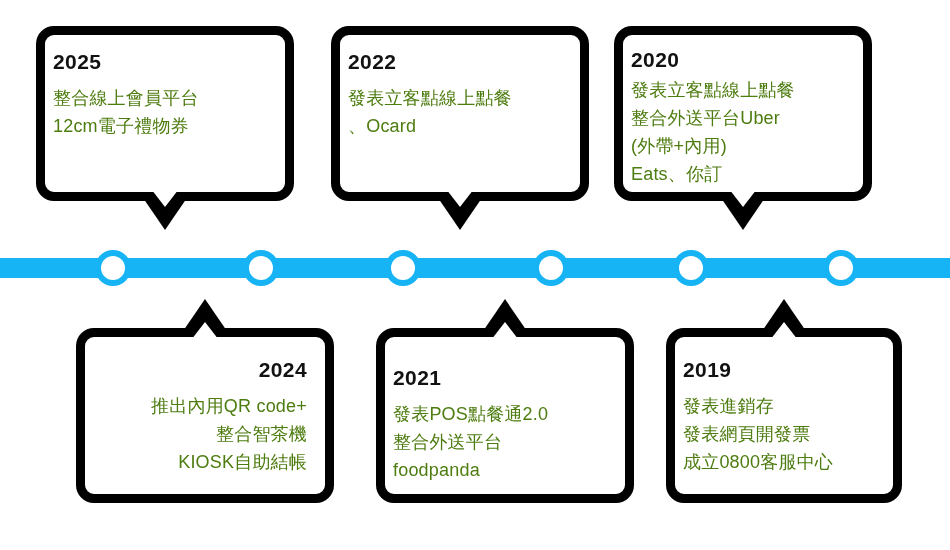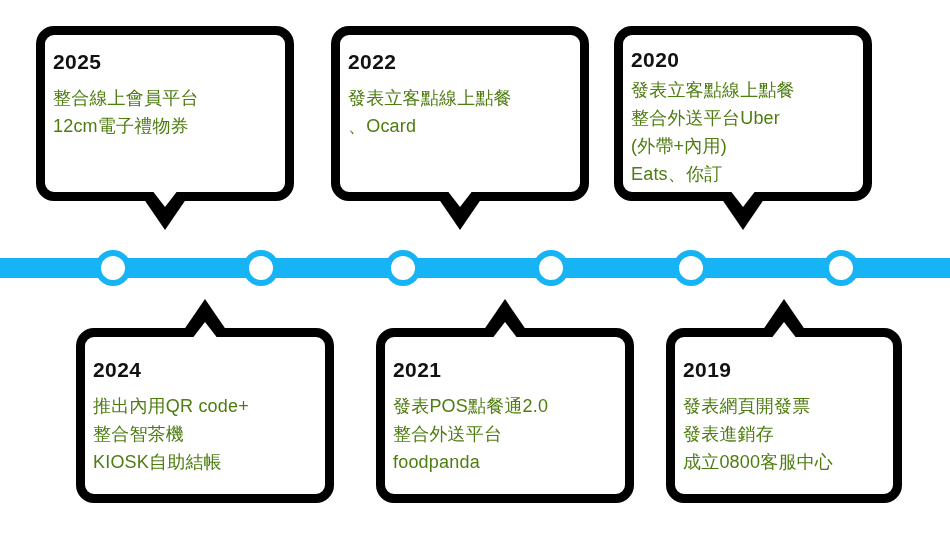--- a/index.html
+++ b/index.html
@@ -149,52 +149,52 @@
         <div>發表立客點線上點餐</div>
         <div>整合外送平台Uber</div>
         <div>(外帶+內用)</div>
         <div>Eats、你訂</div>
       </div>
     </div>
     <span class="tail-out"></span>
     <span class="tail-in"></span>
   </div>
 
-  <div class="bubble tail-up" style="left:76px; top:328px; width:258px; height:175px;">
+  <div class="bubble tail-up" style="left:76px; top:328px; width:258px; height:175px;text-align:right;">
     <div class="bubble-inner" style="padding-top:20px;">
       <div class="year">2024</div>
       <div class="lines">
         <div>推出內用QR code+</div>
         <div>整合智茶機</div>
         <div>KIOSK自助結帳</div>
       </div>
     </div>
     <span class="tail-out"></span>
     <span class="tail-in"></span>
   </div>
 
   <div class="bubble tail-up" style="left:376px; top:328px; width:258px; height:175px;">
-    <div class="bubble-inner" style="padding-top:20px;">
+    <div class="bubble-inner" style="padding-top:20px;margin-top:8px;">
       <div class="year">2021</div>
       <div class="lines">
         <div>發表POS點餐通2.0</div>
         <div>整合外送平台</div>
         <div>foodpanda</div>
       </div>
     </div>
     <span class="tail-out"></span>
     <span class="tail-in"></span>
   </div>
 
   <div class="bubble tail-up" style="left:666px; top:328px; width:236px; height:175px;">
     <div class="bubble-inner" style="padding-top:20px;">
       <div class="year">2019</div>
       <div class="lines">
+        <div>發表進銷存</div>
         <div>發表網頁開發票</div>
-        <div>發表進銷存</div>
         <div>成立0800客服中心</div>
       </div>
     </div>
     <span class="tail-out"></span>
     <span class="tail-in"></span>
   </div>
 
 </div>
 
 </body></html>

